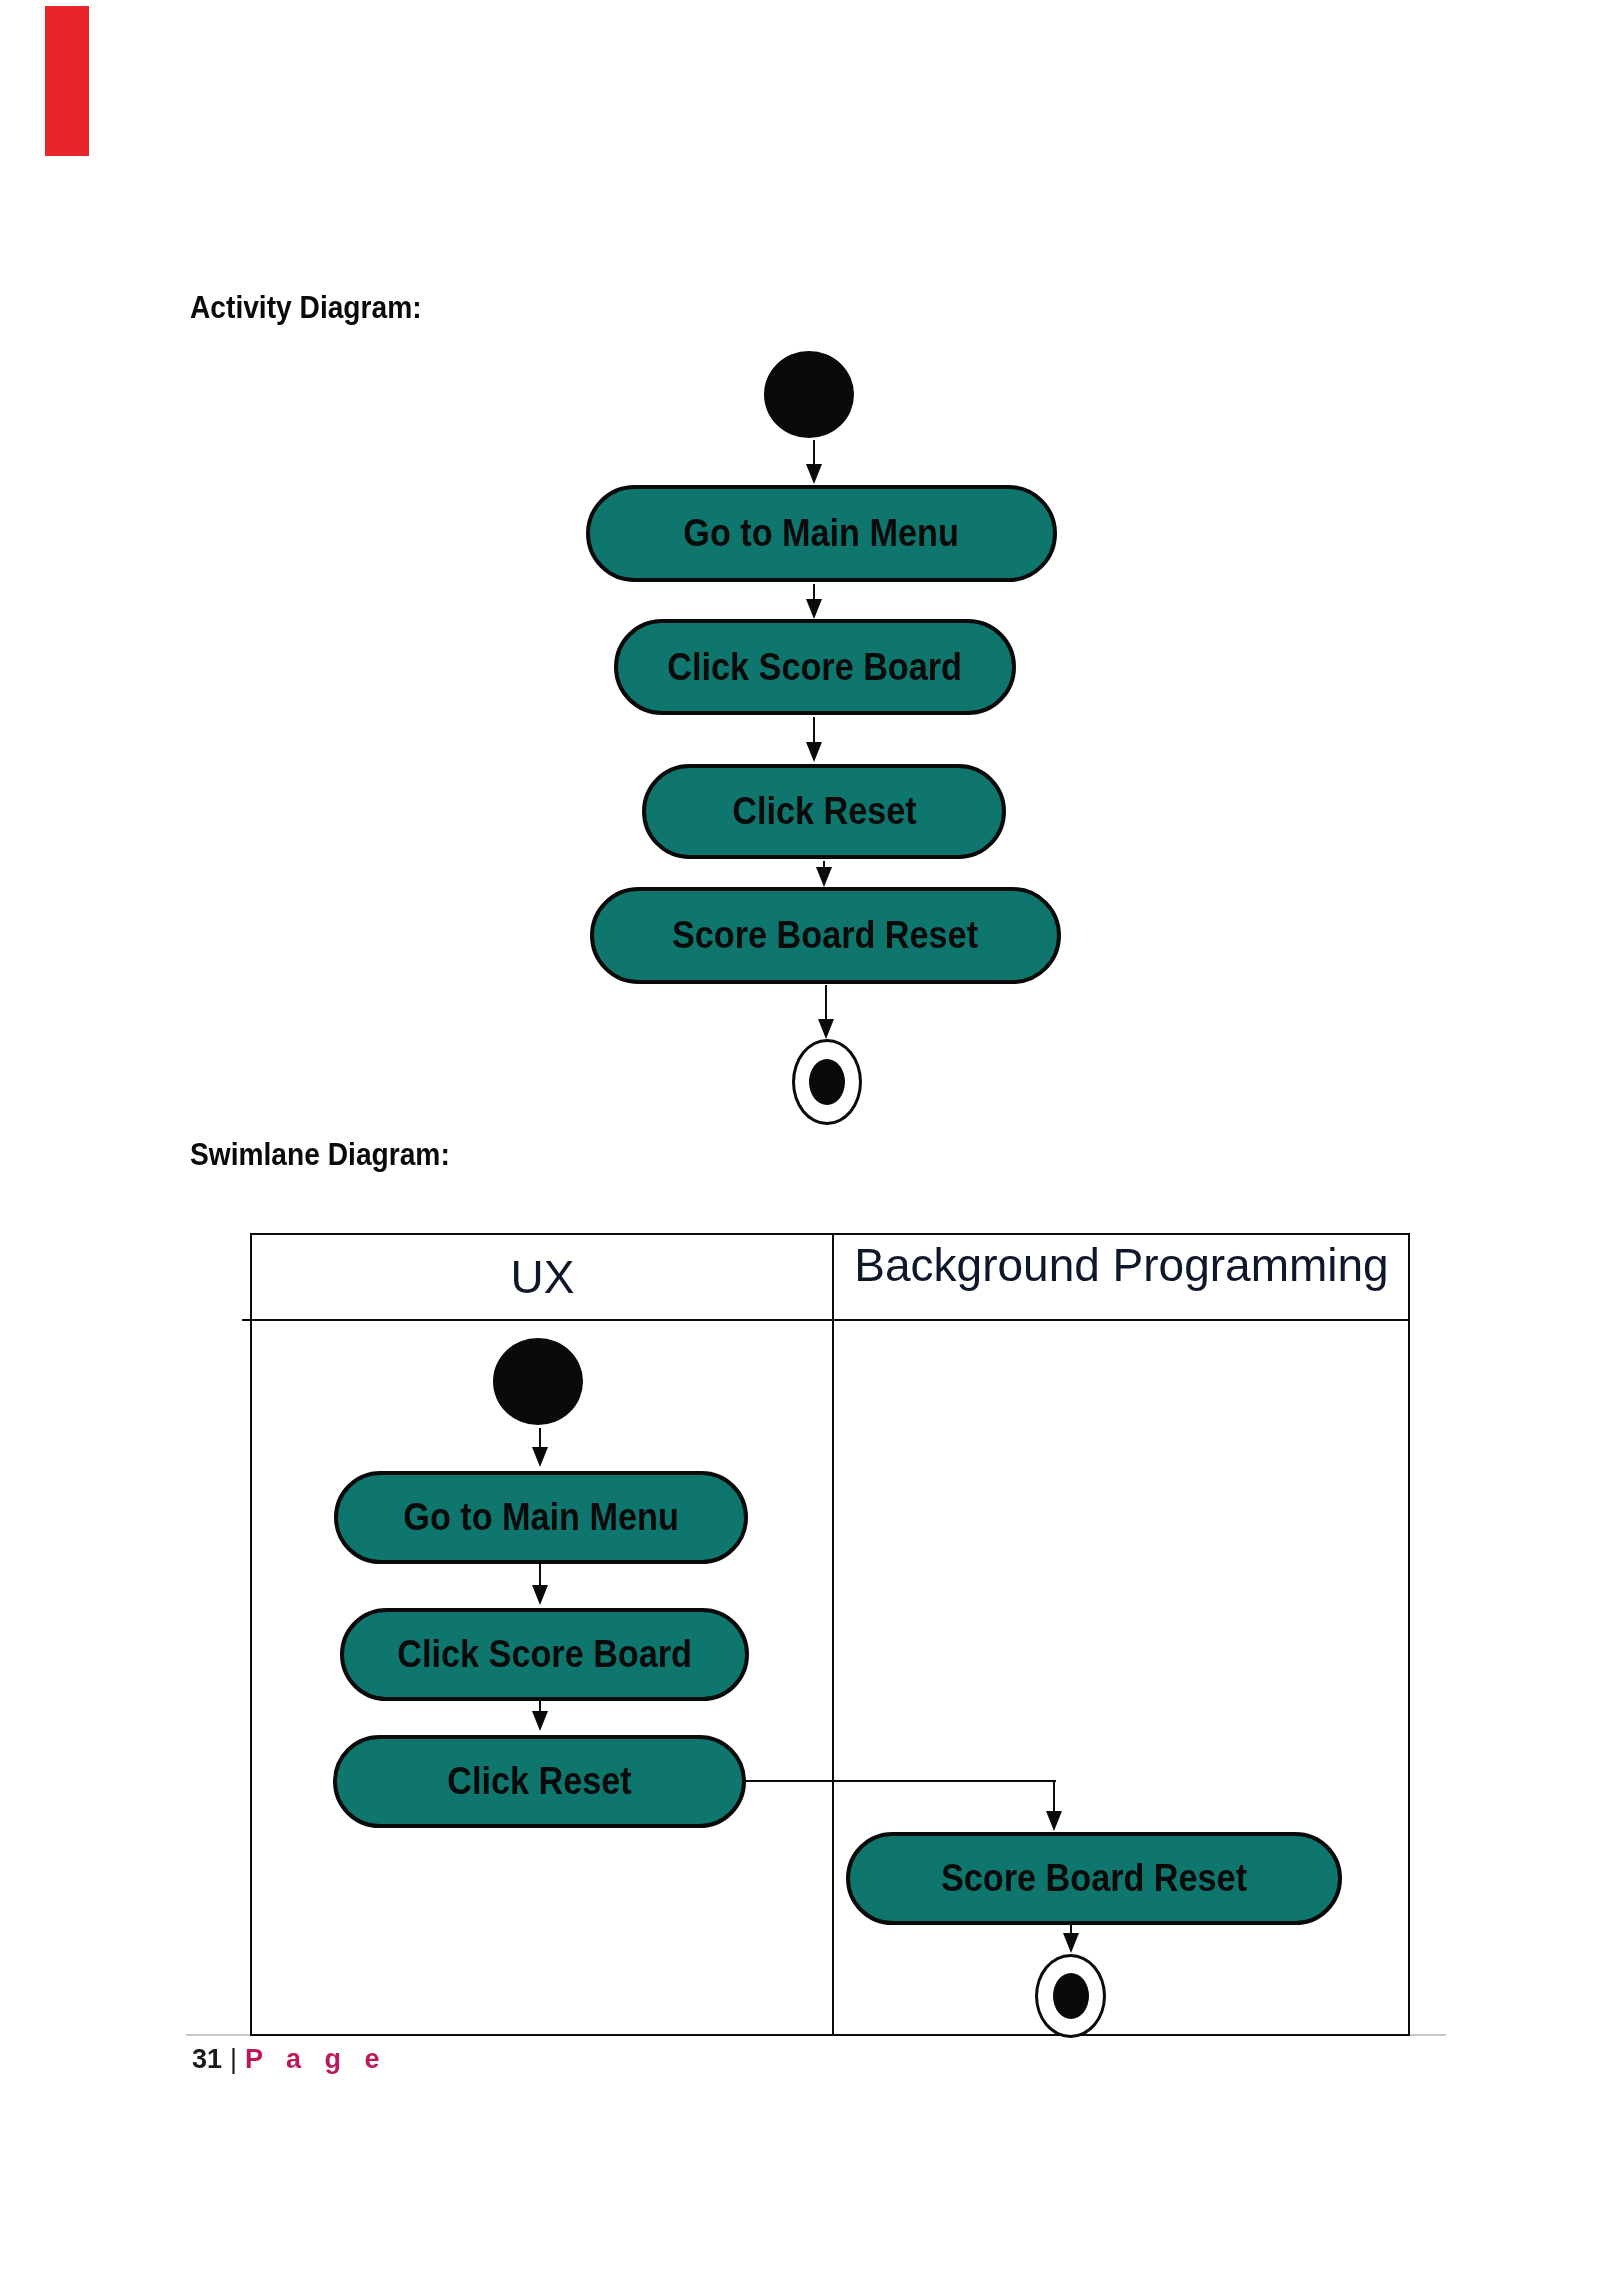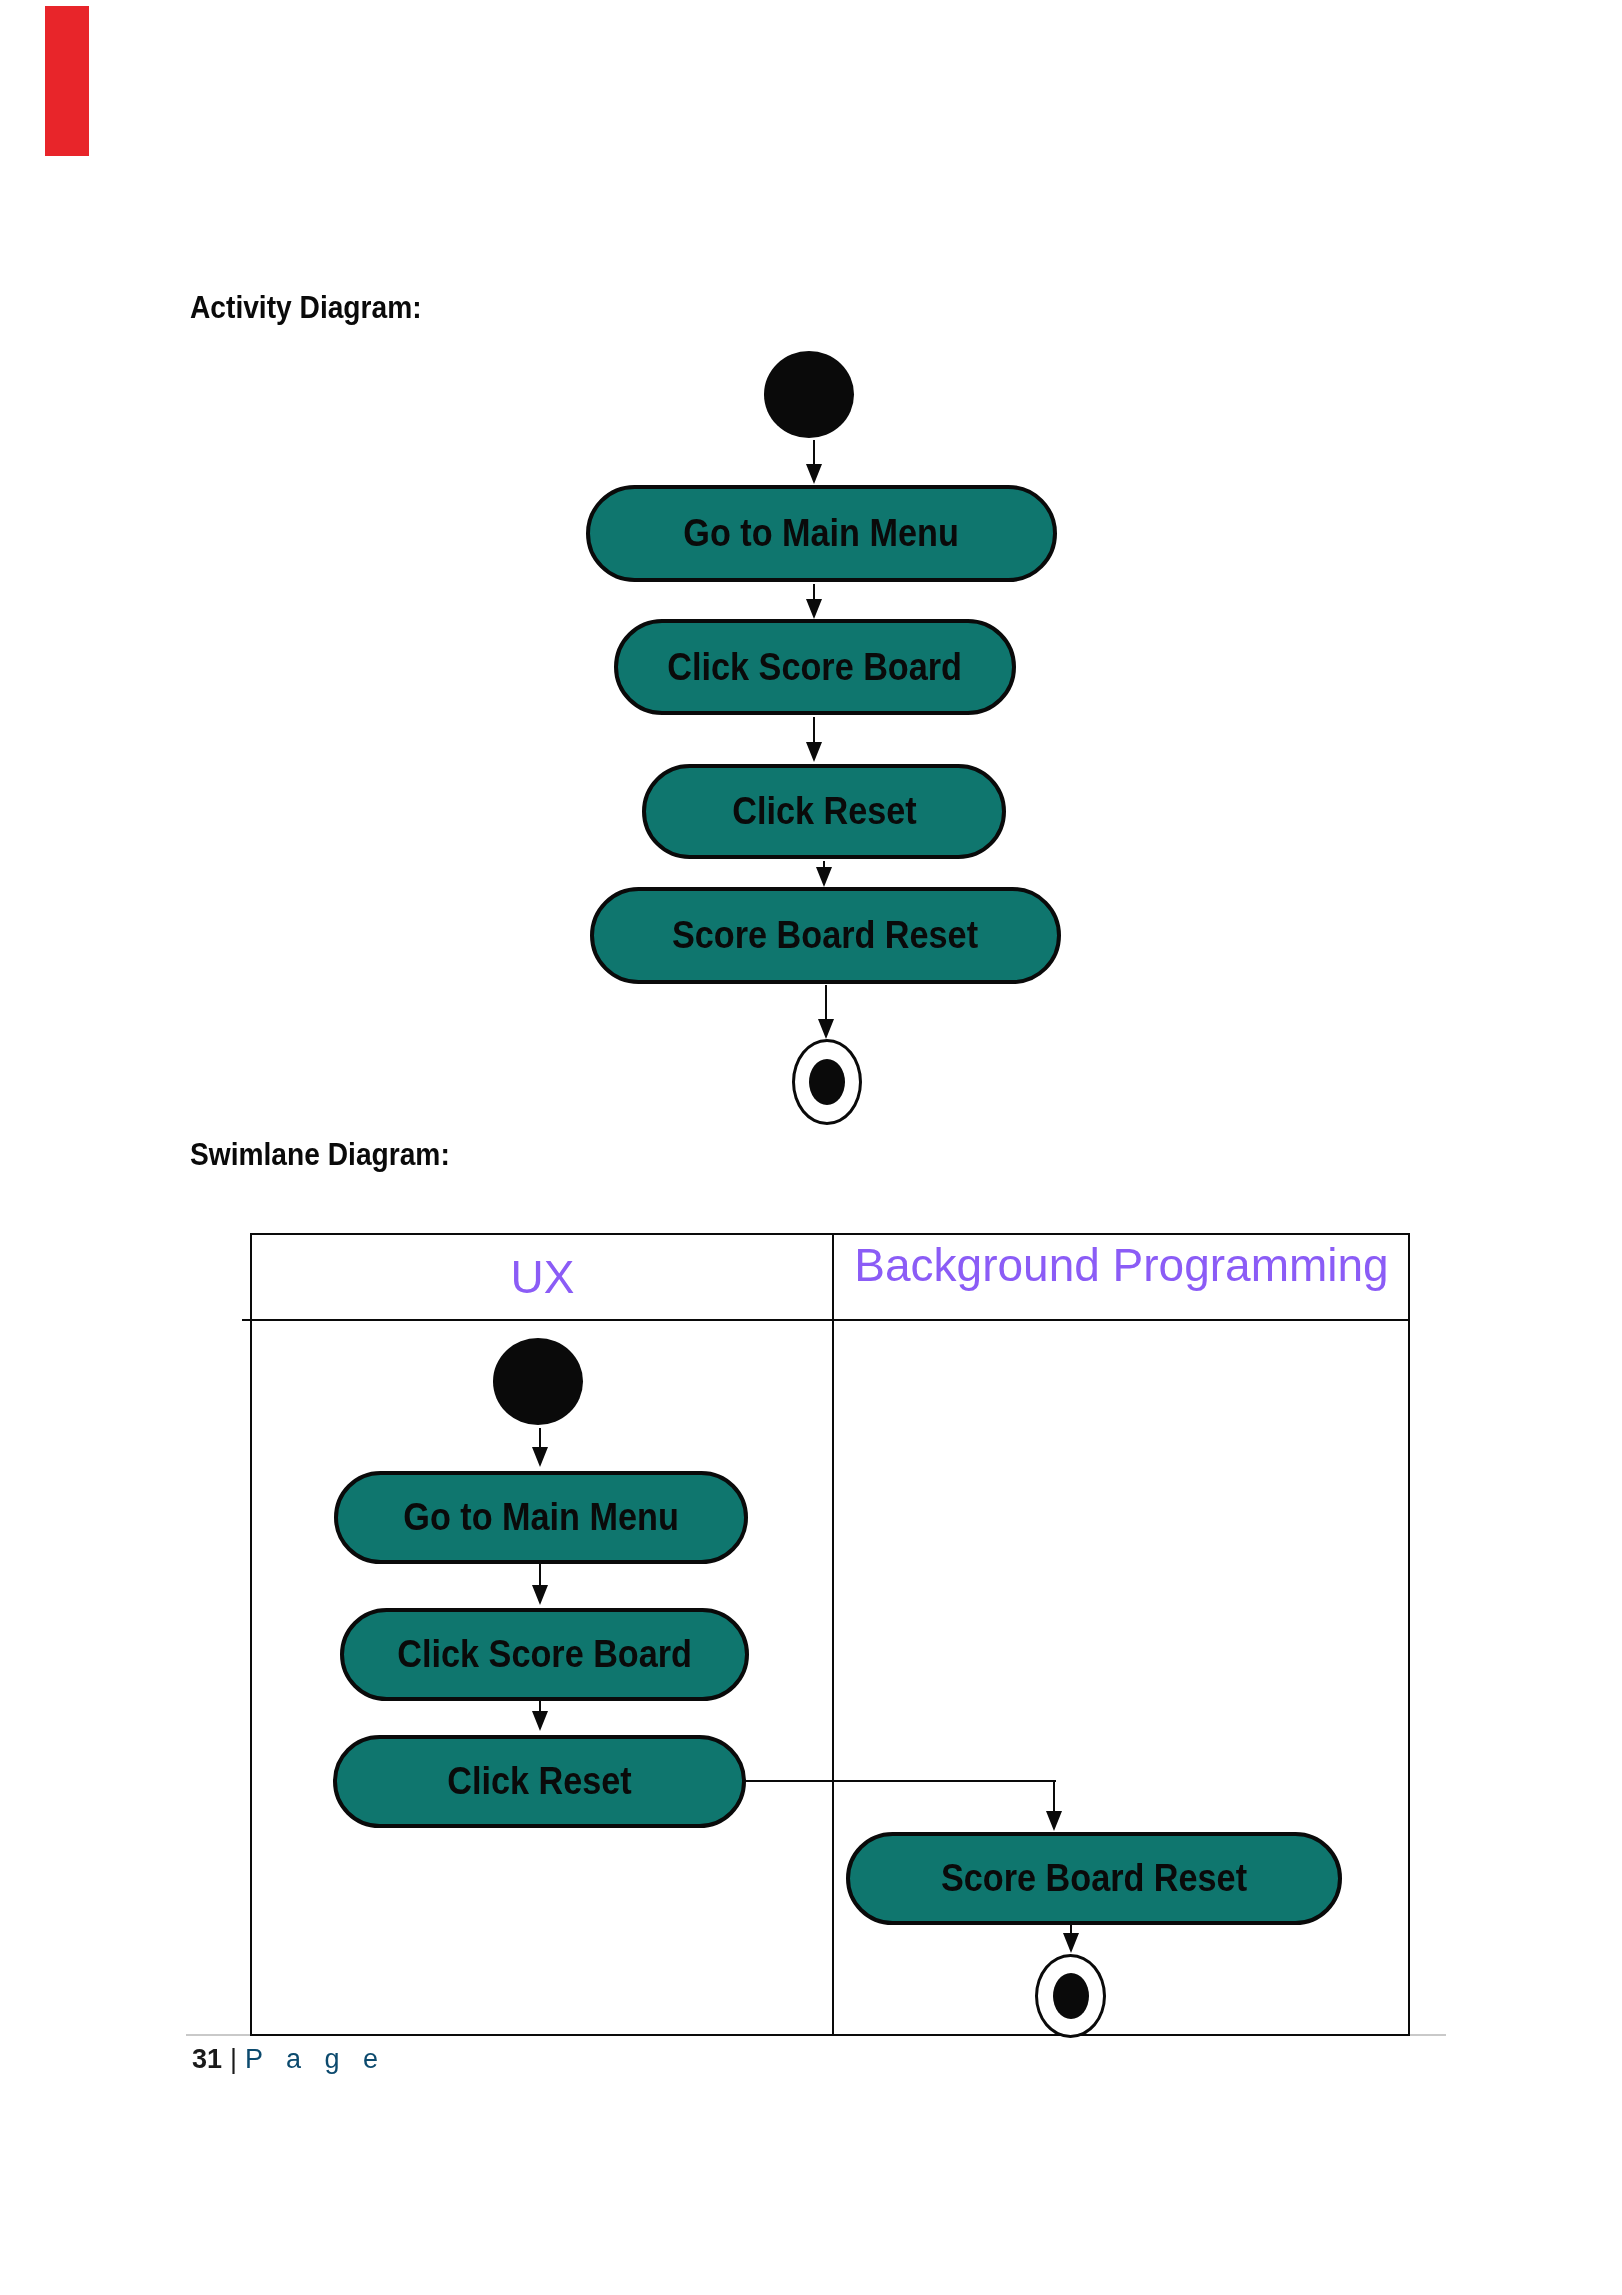--- a/index.html
+++ b/index.html
@@ -30,27 +30,27 @@
   }
   .end-inner{background:#0a0a0a;border-radius:50%;width:36px;height:46px;}
   .vline{width:2.4px;background:#0a0a0a;}
   .hline{height:2.4px;background:#0a0a0a;}
   .ahead-down{
     width:0;height:0;border-left:8.7px solid transparent;border-right:8.7px solid transparent;
     border-top:20.6px solid #0a0a0a;
   }
   .lane-header{
     display:flex;align-items:center;justify-content:center;
-    font-size:46px;font-weight:normal;white-space:nowrap;color:#8b5cf6;
+    font-size:46px;font-weight:normal;white-space:nowrap;color:#0f172a;
   }
   .gray-rule{height:2.4px;background:#c9c9c9;}
   .footer{font-size:27px;white-space:nowrap;}
   .footer .num{font-weight:bold;color:#1a1a1a;}
   .footer .pipe{font-weight:normal;color:#1a1a1a;padding:0 8px;}
-  .footer .pg{color:#0c4a6e;letter-spacing:8px;}
+  .footer .pg{color:#be185d;letter-spacing:8px;font-weight:bold;}
 </style>
 </head>
 <body>
 
 <div class="page">
 
   <div class="abs red-marker"></div>
 
   <div class="abs heading" style="left:190px;top:290px;">Activity Diagram:</div>
 

